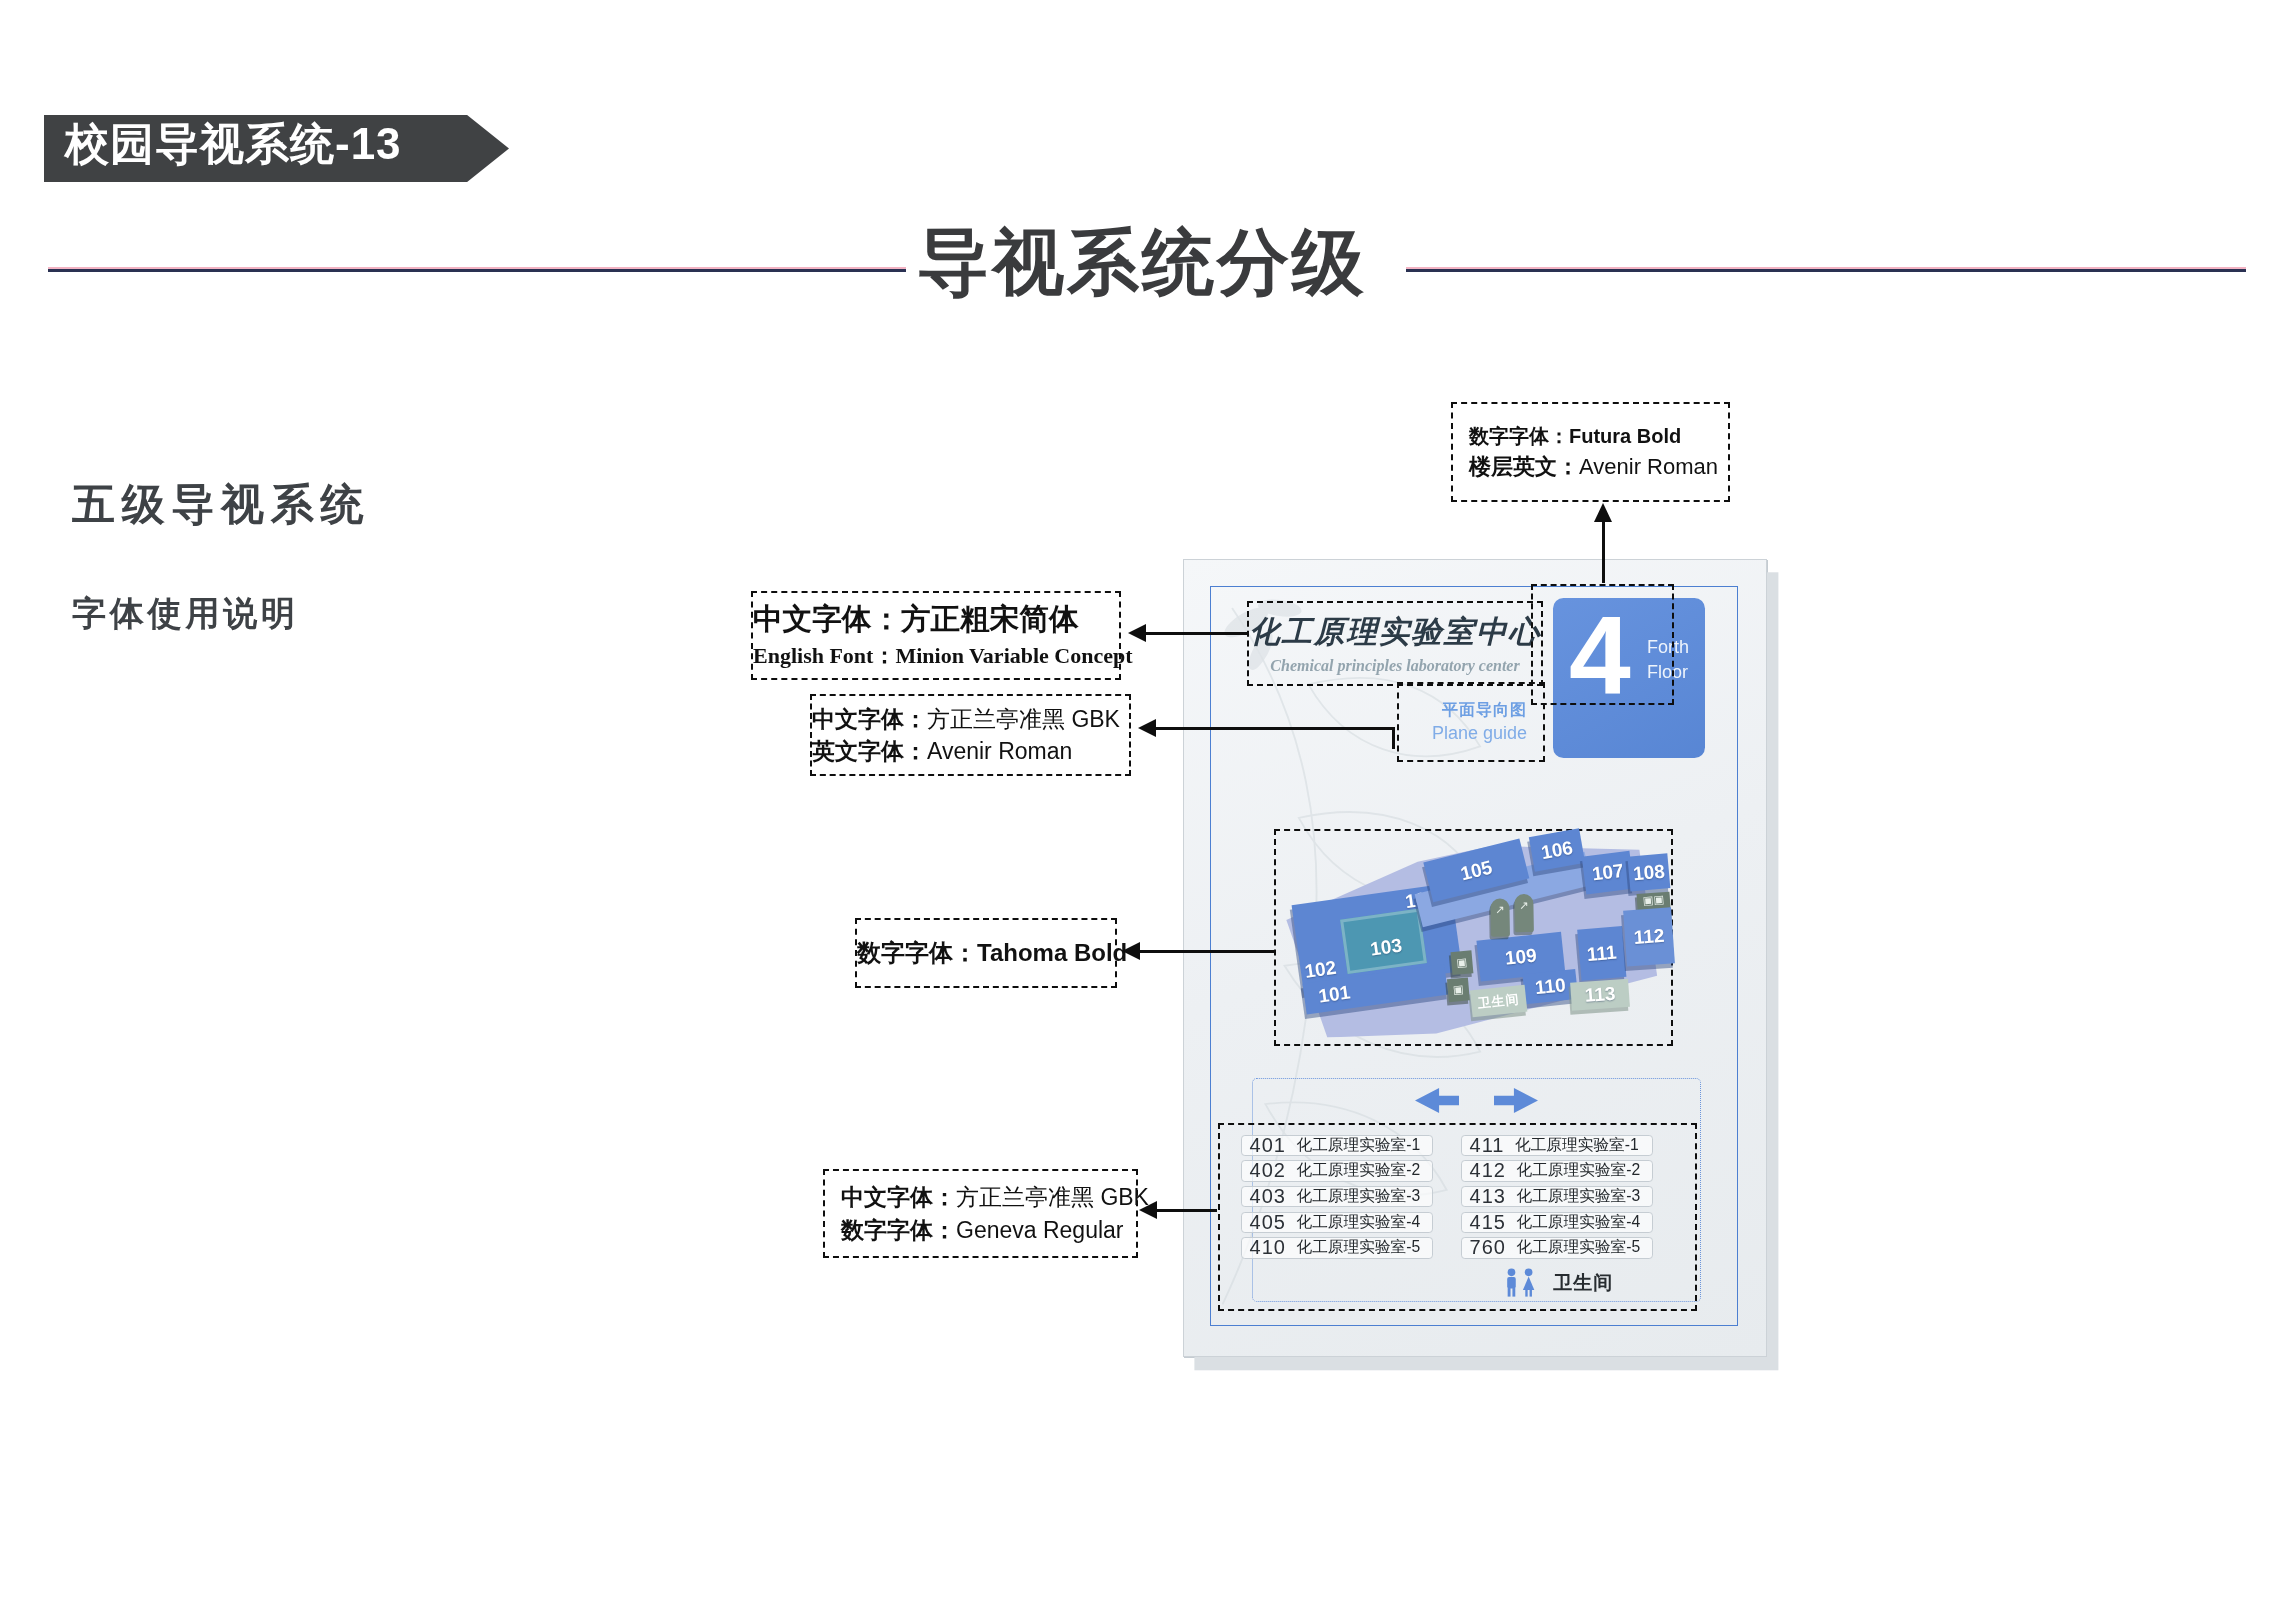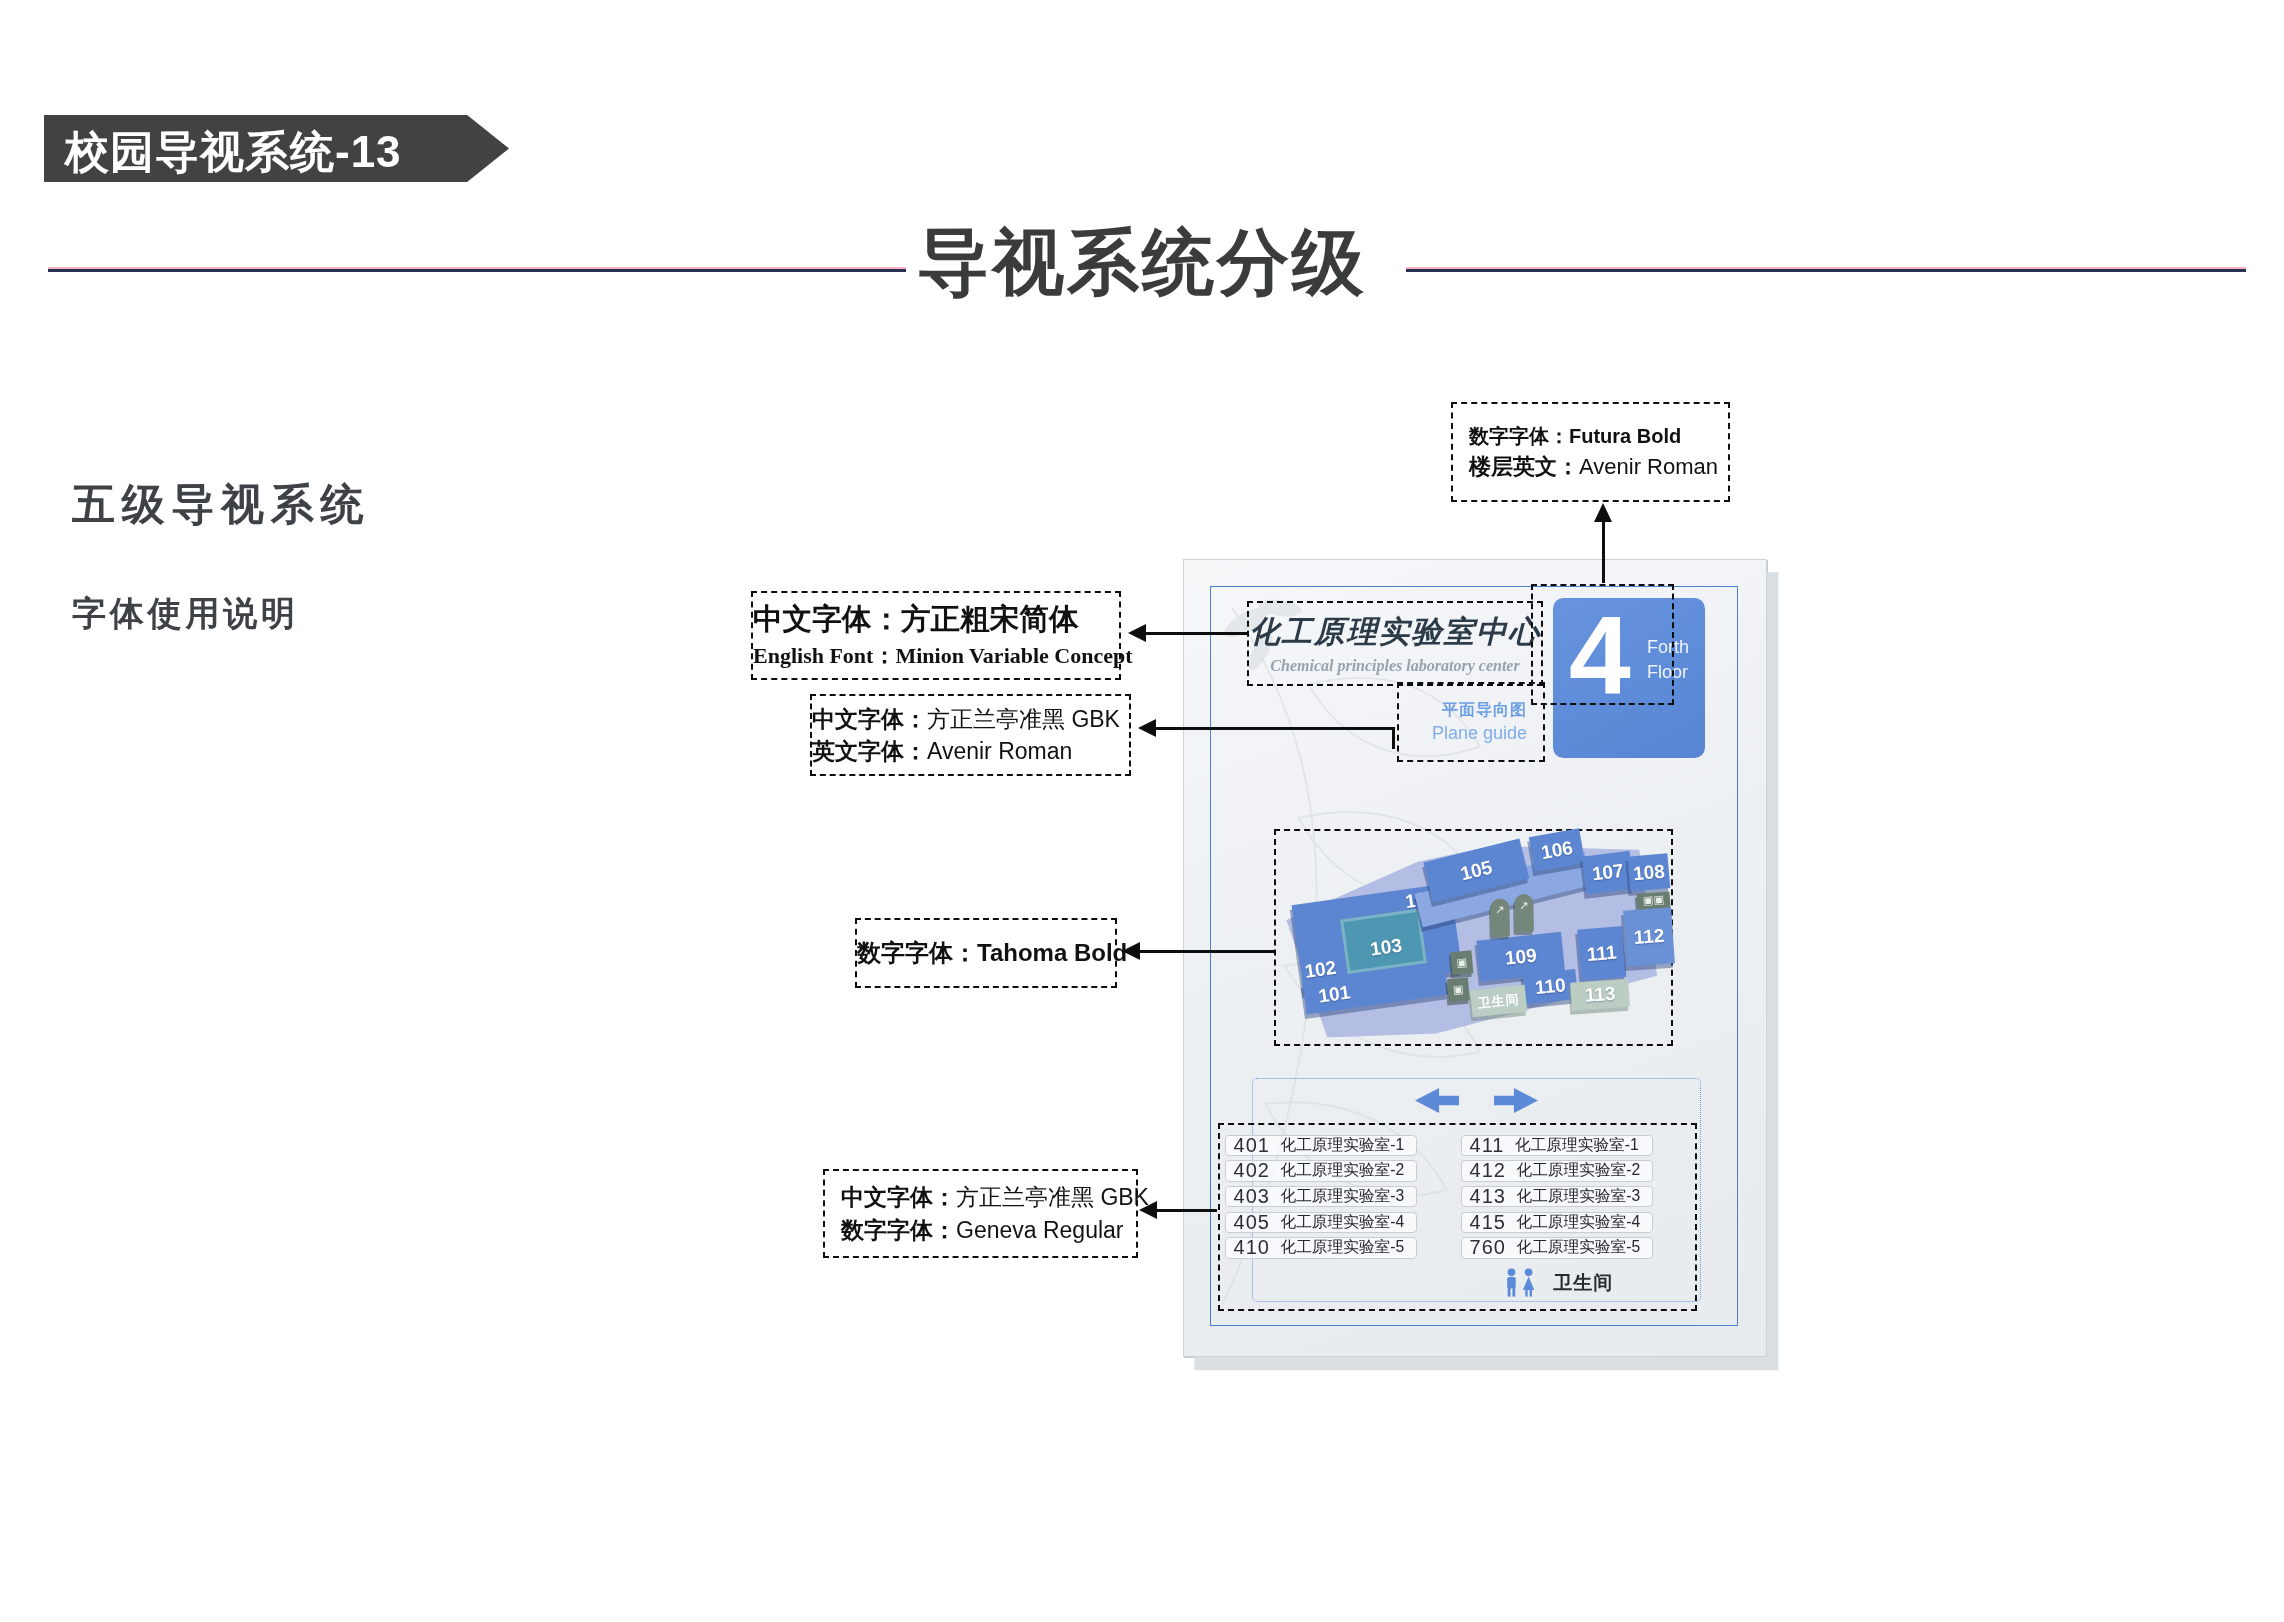--- a/index.html
+++ b/index.html
@@ -2,21 +2,21 @@
 <html style="--accent: #5d8ad8;font-size:7.6px"><head>
 <meta charset="utf-8">
 <style>
   html,body{margin:0;padding:0;background:#ffffff;}
   .page{position:relative;width:2284px;height:1623px;background:#fff;overflow:hidden;
         font-family:"Liberation Sans","DejaVu Sans",sans-serif;color:#222;}
 
   
   .banner{position:absolute;left:44px;top:115px;width:465px;height:67px;background:#404244;
           clip-path:polygon(0 0,91% 0,100% 50%,91% 100%,0 100%);
-          display:flex;align-items:flex-end;}
+          display:flex;align-items:flex-start;}
   .banner span{color:#fff;font-size:44px;font-weight:bold;padding-left:21px;letter-spacing:1px;white-space:nowrap;}
 
   .page-title{position:absolute;left:0;top:215px;width:100%;text-align:center;
               font-size:72px;font-weight:bold;color:#3a3b3d;letter-spacing:2.9px;}
   .hr{position:absolute;height:5.2px;background:linear-gradient(#f3b3c3 0 40%,#2a3152 40% 100%);}
   .hr.left{left:48px;top:267px;width:858px;}
   .hr.right{left:1406px;top:267px;width:840px;}
 
   .h-five{position:absolute;left:72px;top:476px;font-size:43px;font-weight:bold;color:#3e4246;letter-spacing:6.7px;white-space:nowrap;}
   .h-font{position:absolute;left:72px;top:591px;font-size:34px;font-weight:bold;color:#3e4246;letter-spacing:3.8px;white-space:nowrap;text-align:center;}
@@ -98,21 +98,21 @@
   .cubeglyph{color:#e8efe9;font-size:11.4px;line-height:1;}
   .fac-label{color:#eef3ee;font-size:9px;font-weight:bold;white-space:nowrap;}
   .wc-label{color:#fff;font-size:13px;font-weight:bold;letter-spacing:1px;white-space:nowrap;}
 
   
   .blue-dot-box{position:absolute;left:68px;top:518px;width:449px;height:224px;border:1.9px dotted #6b95dc;
                 border-radius:4.8px;box-sizing:border-box;z-index:4;}
   .nav-arrows{position:absolute;left:68px;top:528px;width:449px;display:flex;justify-content:center;gap:35px;z-index:6;}
   .list-box{position:absolute;left:34px;top:563px;width:479px;height:188px;border:2.9px dashed #0e0e0e;box-sizing:border-box;z-index:6;}
   .dir-col{position:absolute;top:9.5px;width:192px;display:flex;flex-direction:column;gap:4.3px;}
-  .dir-col.left{left:5px;}
+  .dir-col.left{left:21px;}
   .dir-col.right{left:241px;}
   .dir-row{height:21.4px;background:rgba(255,255,255,.65);border:1px solid #c6cdd3;border-radius:3.8px;
            display:flex;align-items:center;padding:0 7.6px;gap:10.5px;box-sizing:border-box;}
   .dir-no{font-size:20px;color:#2b3036;letter-spacing:1px;}
   .dir-name{font-size:15.7px;color:#23282c;white-space:nowrap;}
   .wc-row{position:absolute;left:241px;top:143px;width:192px;display:flex;align-items:center;justify-content:center;gap:12.4px;}
   .wc-text{font-size:19px;font-weight:bold;color:#272c30;letter-spacing:1px;}
 </style>
 </head>
 <body>

